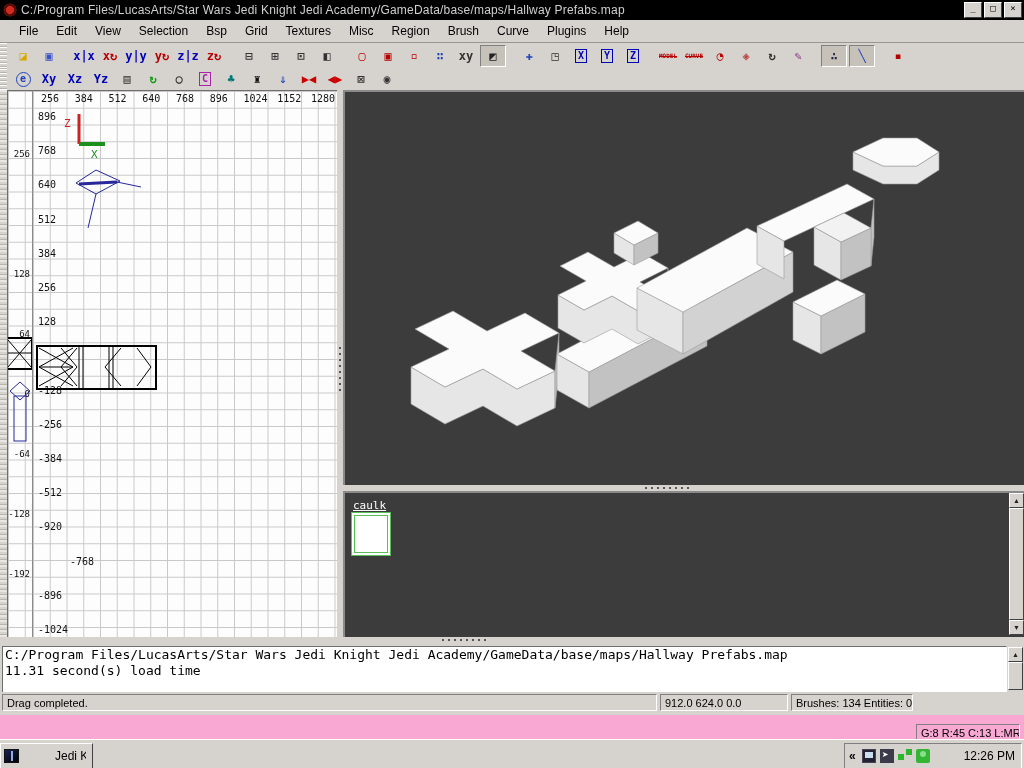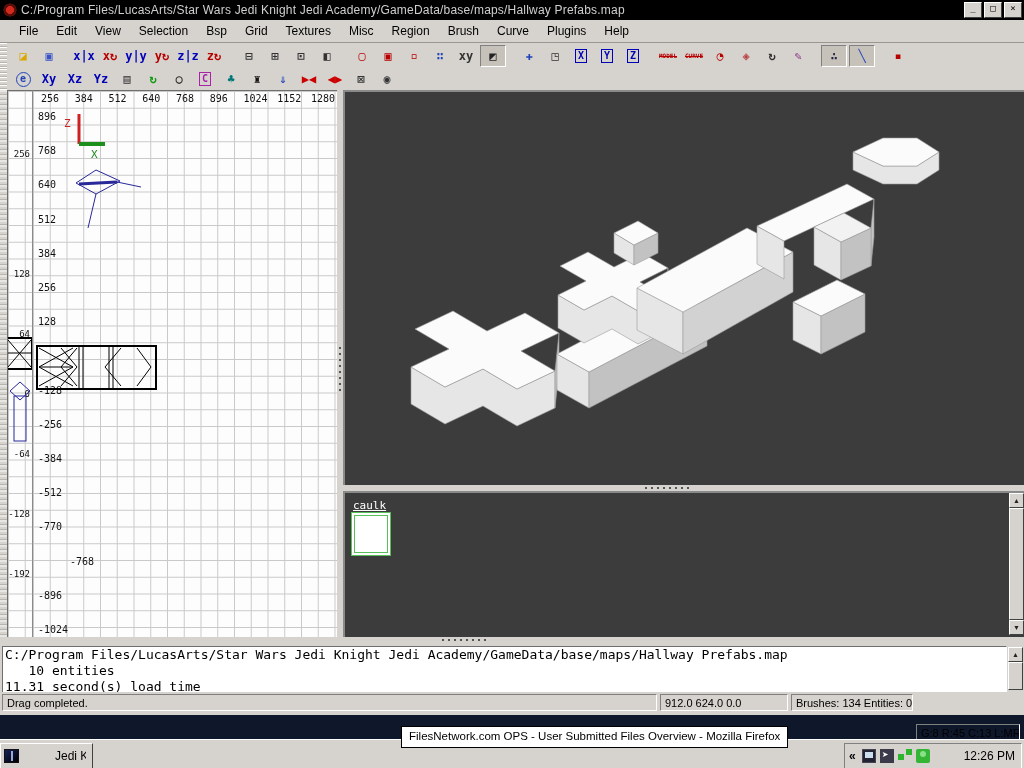--- a/index.html
+++ b/index.html
@@ -1,16 +1,16 @@
 <!DOCTYPE html>
 <html><head>
 <meta charset="utf-8">
 <style>
   html,body{margin:0;padding:0;background:#555;}
-  #app{position:relative;width:1024px;height:768px;background:#0f172a;overflow:hidden;
+  #app{position:relative;width:1024px;height:768px;background:#f9a8d4;overflow:hidden;
        font-family:"Liberation Sans",sans-serif;color:#000;font-size:12px;}
   
   .titlebar{position:absolute;left:0;top:0;width:1024px;height:20px;background:#000;
             display:flex;align-items:center;color:#cfcfcf;}
   .app-icon{width:14px;height:14px;margin:0 4px 0 3px;flex:none;
             background:radial-gradient(circle at 50% 50%,#d22a1e 0 38%,#5a0e0a 42% 65%,transparent 68%);}
   .title-text{flex:1;font-size:12px;letter-spacing:.2px;white-space:nowrap;overflow:hidden;}
   .winbtn{width:16px;height:14px;margin-right:2px;background:#d6d3ce;border:1px solid;
           border-color:#fff #404040 #404040 #fff;font-size:9px;line-height:11px;text-align:center;
           color:#000;flex:none;font-family:"DejaVu Sans Mono",monospace;}
@@ -479,21 +479,21 @@
         <span class="ruler-label seq-item" style="left: 5px; top: 259.4px;"></span>
 
         <span class="ruler-label seq-item" style="left: 5px; top: 293.6px;">-128</span>
 
         <span class="ruler-label seq-item" style="left: 5px; top: 327.8px;">-256</span>
 
         <span class="ruler-label seq-item" style="left: 5px; top: 362px;">-384</span>
 
         <span class="ruler-label seq-item" style="left: 5px; top: 396.2px;">-512</span>
 
-        <span class="ruler-label seq-item" style="left: 5px; top: 430.4px;">-770</span>
+        <span class="ruler-label seq-item" style="left: 5px; top: 430.4px;">-920</span>
 
         <span class="ruler-label seq-item" style="left: 5px; top: 464.6px; margin-left: 32px;">-768</span>
 
         <span class="ruler-label seq-item" style="left: 5px; top: 498.8px;">-896</span>
 
         <span class="ruler-label seq-item" style="left: 5px; top: 533px;">-1024</span>
 
     </div>
     <svg class="overlay-svg" width="305" height="547">
 
@@ -585,40 +585,38 @@
   <div class="bottomband">
       <span class="dots"></span>
     </div>
 
   <div id="console">
     <div class="con-inner">
 
         <div class="console-line">C:/Program Files/LucasArts/Star Wars Jedi Knight Jedi Academy/GameData/base/maps/Hallway Prefabs.map</div>
 
 
-        <div class="console-line">   10 entities</div>
 
         <div class="console-line">11.31 second(s) load time</div>
 
     </div>
     <div class="sb" style="right:1px;top:3px;height:65px;">
       <span class="sb-btn" style="top:0;">▲</span>
       <span class="sb-thumb" style="top:15px;height:28px;"></span>
       <span class="sb-btn" style="top:50px;">▼</span>
     </div>
   </div>
 
   <div id="statusbar">
     <span class="status-seg" style="left:2px;width:655px;">Drag completed.</span>
     <span class="status-seg" style="left:660px;width:128px;">912.0   624.0   0.0</span>
     <span class="status-seg" style="left:791px;width:122px;">Brushes: 134 Entities: 0</span>
     <span class="status-seg" style="left:916px;width:104px;margin-top:30px;">G:8 R:45 C:13 L:MR</span>
   </div>
 
-  <div id="tooltip">FilesNetwork.com OPS - User Submitted Files Overview - Mozilla Firefox</div>
 
   <div id="taskbar">
     <div class="start-btn">
       <span class="start-flag"></span>
       <span>Start</span>
     </div>
     <div class="tb-divider"></div>
 
       <div class="task-btn">
         <span class="ti ti-win"></span>

